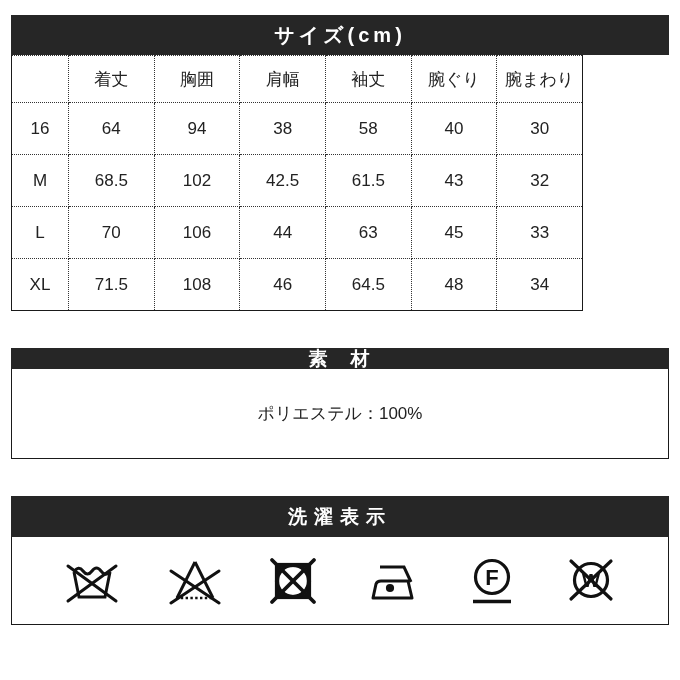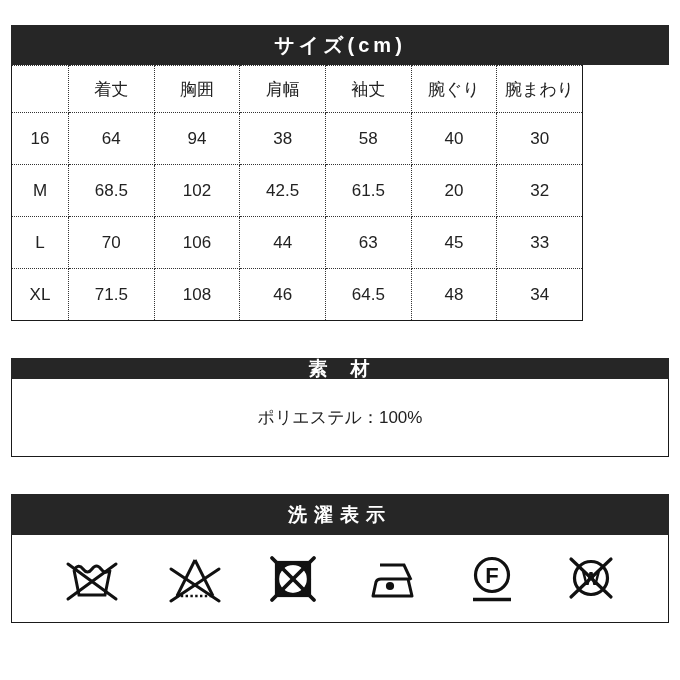--- a/index.html
+++ b/index.html
@@ -6,21 +6,21 @@
   body {
     width: 680px; height: 680px;
     font-family: "Liberation Sans", "DejaVu Sans", sans-serif;
     color: #222222;
     position: relative;
     overflow: hidden;
   }
   .page { width: 680px; height: 680px; }
 
   .section { width: 658px; margin: 0 auto; }
-  .section.size     { margin-top: 25px; }
+  .section.size     { margin-top: 15px; }
   .section.material { margin-top: 37px; }
   .section.care     { margin-top: 37px; }
 
   .bar {
     background: #262626;
     color: #ffffff;
     font-weight: bold;
     display: flex; align-items: center; justify-content: center;
     box-sizing: border-box;
   }
@@ -48,21 +48,21 @@
   table.size-table tbody th, table.size-table tbody td { height: 51px; text-align: center; }
   col.c-label { width: 57px; }
 
   .panel-body {
     box-sizing: border-box;
     border: 1px solid #1a1a1a;
     border-top: none;
     background: #ffffff;
   }
   .material-body {
-    height: 78px;
+    height: 90px;
     display: flex; align-items: center; justify-content: center;
     font-size: 17px;
   }
   .care-body {
     height: 88px;
     display: flex; align-items: center; justify-content: space-between;
     padding: 0 50px 0 52px;
   }
   .care-icon { display: block; color: #111111; }
   .care-icon svg { display: block; }
@@ -108,21 +108,21 @@
           <td>58</td>
           <td>40</td>
           <td>30</td>
         </tr>
         <tr>
           <th>M</th>
           <td>68.5</td>
           <td>102</td>
           <td>42.5</td>
           <td>61.5</td>
-          <td>20</td>
+          <td>43</td>
           <td>32</td>
         </tr>
         <tr>
           <th>L</th>
           <td>70</td>
           <td>106</td>
           <td>44</td>
           <td>63</td>
           <td>45</td>
           <td>33</td>

